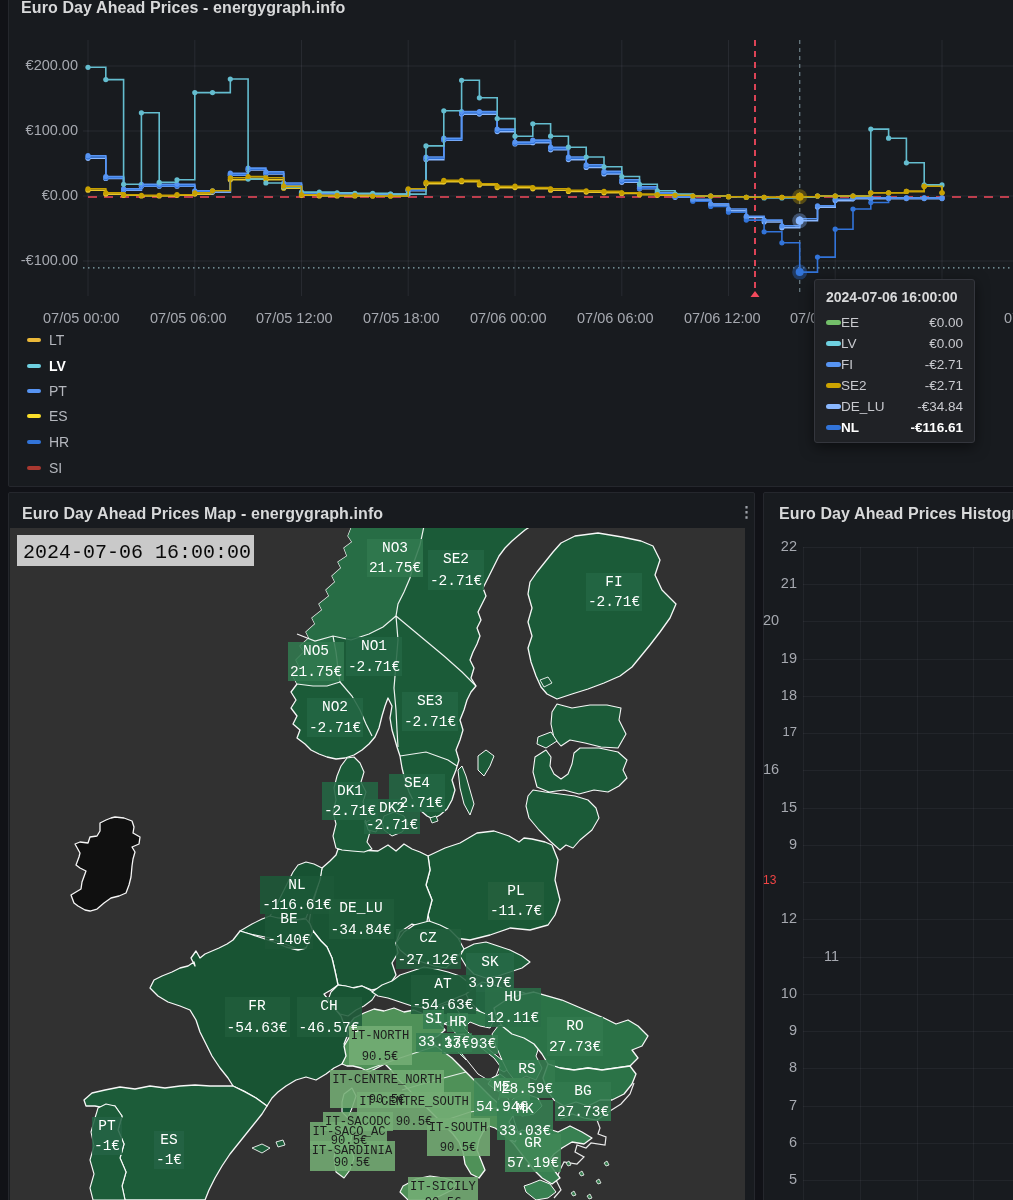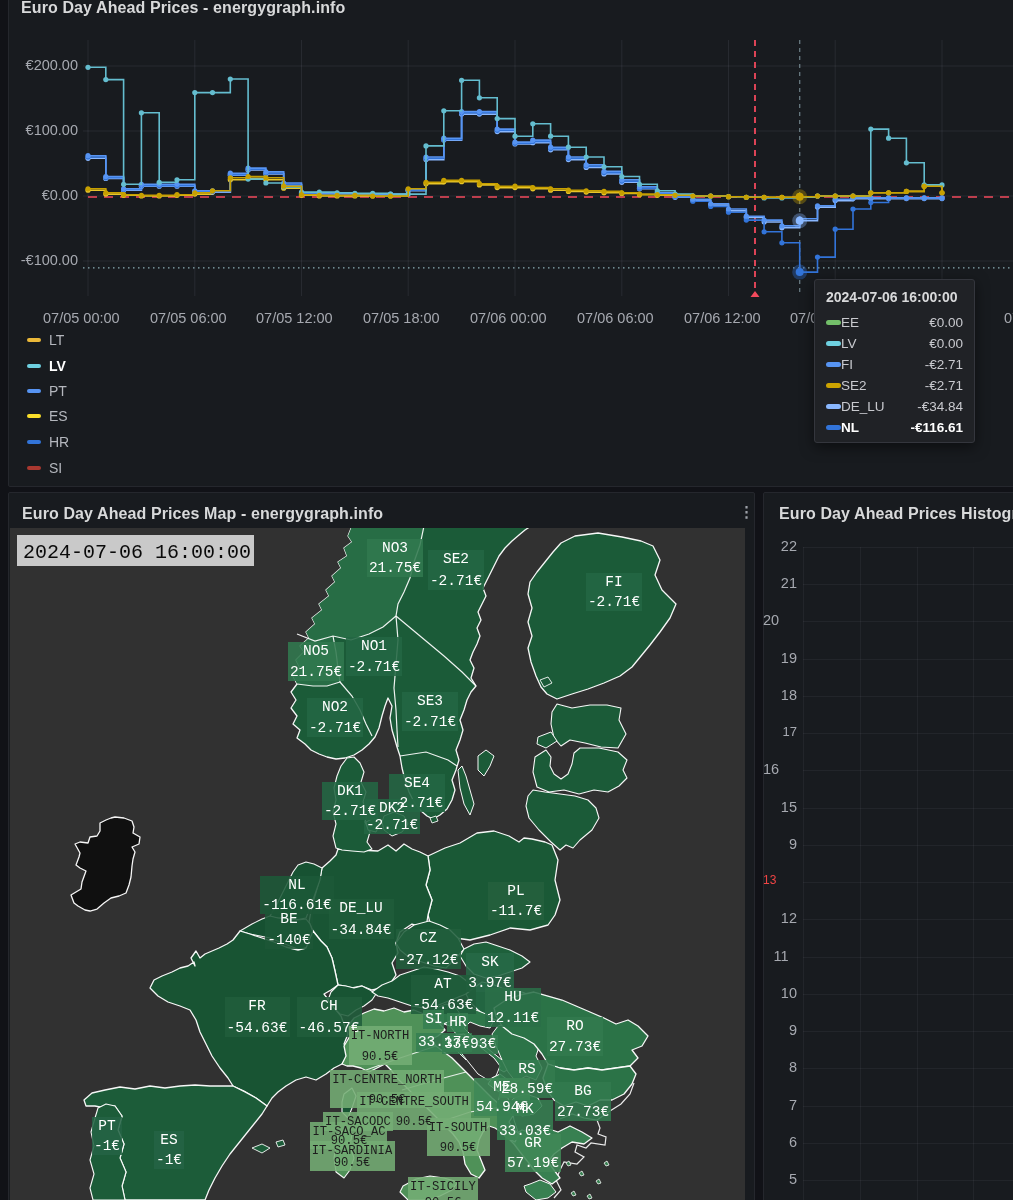--- a/index.html
+++ b/index.html
@@ -601,21 +601,21 @@
 <div style="position:absolute;left:763px;top:761px;width:34px;font-size:14.5px;color:#a6a9b0">16</div>
 <div style="position:absolute;left:803px;top:770px;width:210px;height:1px;background:rgba(204,204,220,0.06)"></div>
 <div style="position:absolute;left:763px;top:799px;width:34px;text-align:right;font-size:14.5px;color:#a6a9b0">15</div>
 <div style="position:absolute;left:803px;top:808px;width:210px;height:1px;background:rgba(204,204,220,0.06)"></div>
 <div style="position:absolute;left:763px;top:836px;width:34px;text-align:right;font-size:14.5px;color:#a6a9b0">9</div>
 <div style="position:absolute;left:803px;top:845px;width:210px;height:1px;background:rgba(204,204,220,0.06)"></div>
 <div style="position:absolute;left:763px;top:873px;width:34px;text-align:left;font-size:12px;color:#ef4444">13</div>
 <div style="position:absolute;left:803px;top:882px;width:210px;height:1px;background:rgba(204,204,220,0.06)"></div>
 <div style="position:absolute;left:763px;top:910px;width:34px;text-align:right;font-size:14.5px;color:#a6a9b0">12</div>
 <div style="position:absolute;left:803px;top:919px;width:210px;height:1px;background:rgba(204,204,220,0.06)"></div>
-<div style="position:absolute;left:764px;top:948px;width:34px;text-align:center;font-size:14.5px;color:#a6a9b0">11</div>
+<div style="position:absolute;left:805px;top:948px;width:34px;text-align:right;font-size:14.5px;color:#a6a9b0">11</div>
 <div style="position:absolute;left:803px;top:957px;width:210px;height:1px;background:rgba(204,204,220,0.06)"></div>
 <div style="position:absolute;left:763px;top:985px;width:34px;text-align:right;font-size:14.5px;color:#a6a9b0">10</div>
 <div style="position:absolute;left:803px;top:994px;width:210px;height:1px;background:rgba(204,204,220,0.06)"></div>
 <div style="position:absolute;left:763px;top:1022px;width:34px;text-align:right;font-size:14.5px;color:#a6a9b0">9</div>
 <div style="position:absolute;left:803px;top:1031px;width:210px;height:1px;background:rgba(204,204,220,0.06)"></div>
 <div style="position:absolute;left:763px;top:1059px;width:34px;text-align:right;font-size:14.5px;color:#a6a9b0">8</div>
 <div style="position:absolute;left:803px;top:1068px;width:210px;height:1px;background:rgba(204,204,220,0.06)"></div>
 <div style="position:absolute;left:763px;top:1097px;width:34px;text-align:right;font-size:14.5px;color:#a6a9b0">7</div>
 <div style="position:absolute;left:803px;top:1106px;width:210px;height:1px;background:rgba(204,204,220,0.06)"></div>
 <div style="position:absolute;left:763px;top:1134px;width:34px;text-align:right;font-size:14.5px;color:#a6a9b0">6</div>

